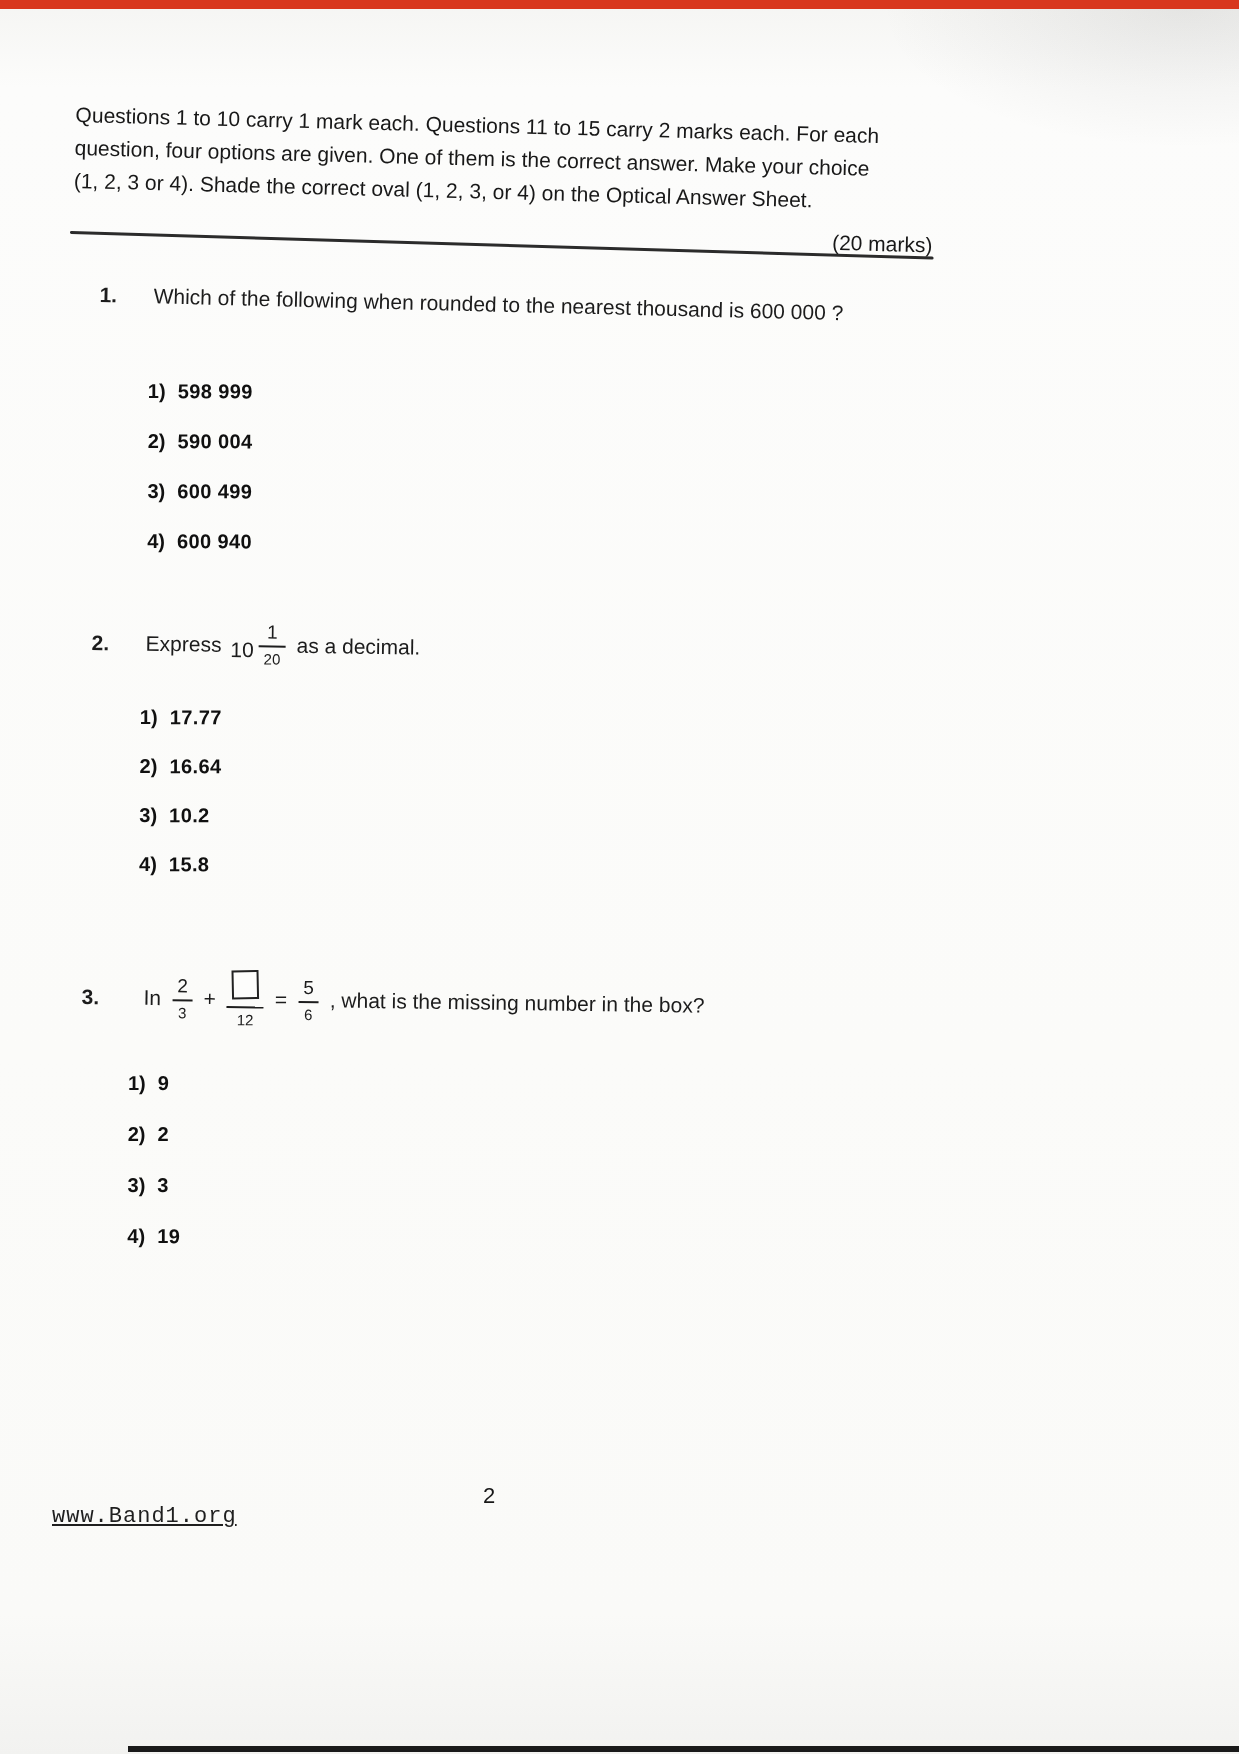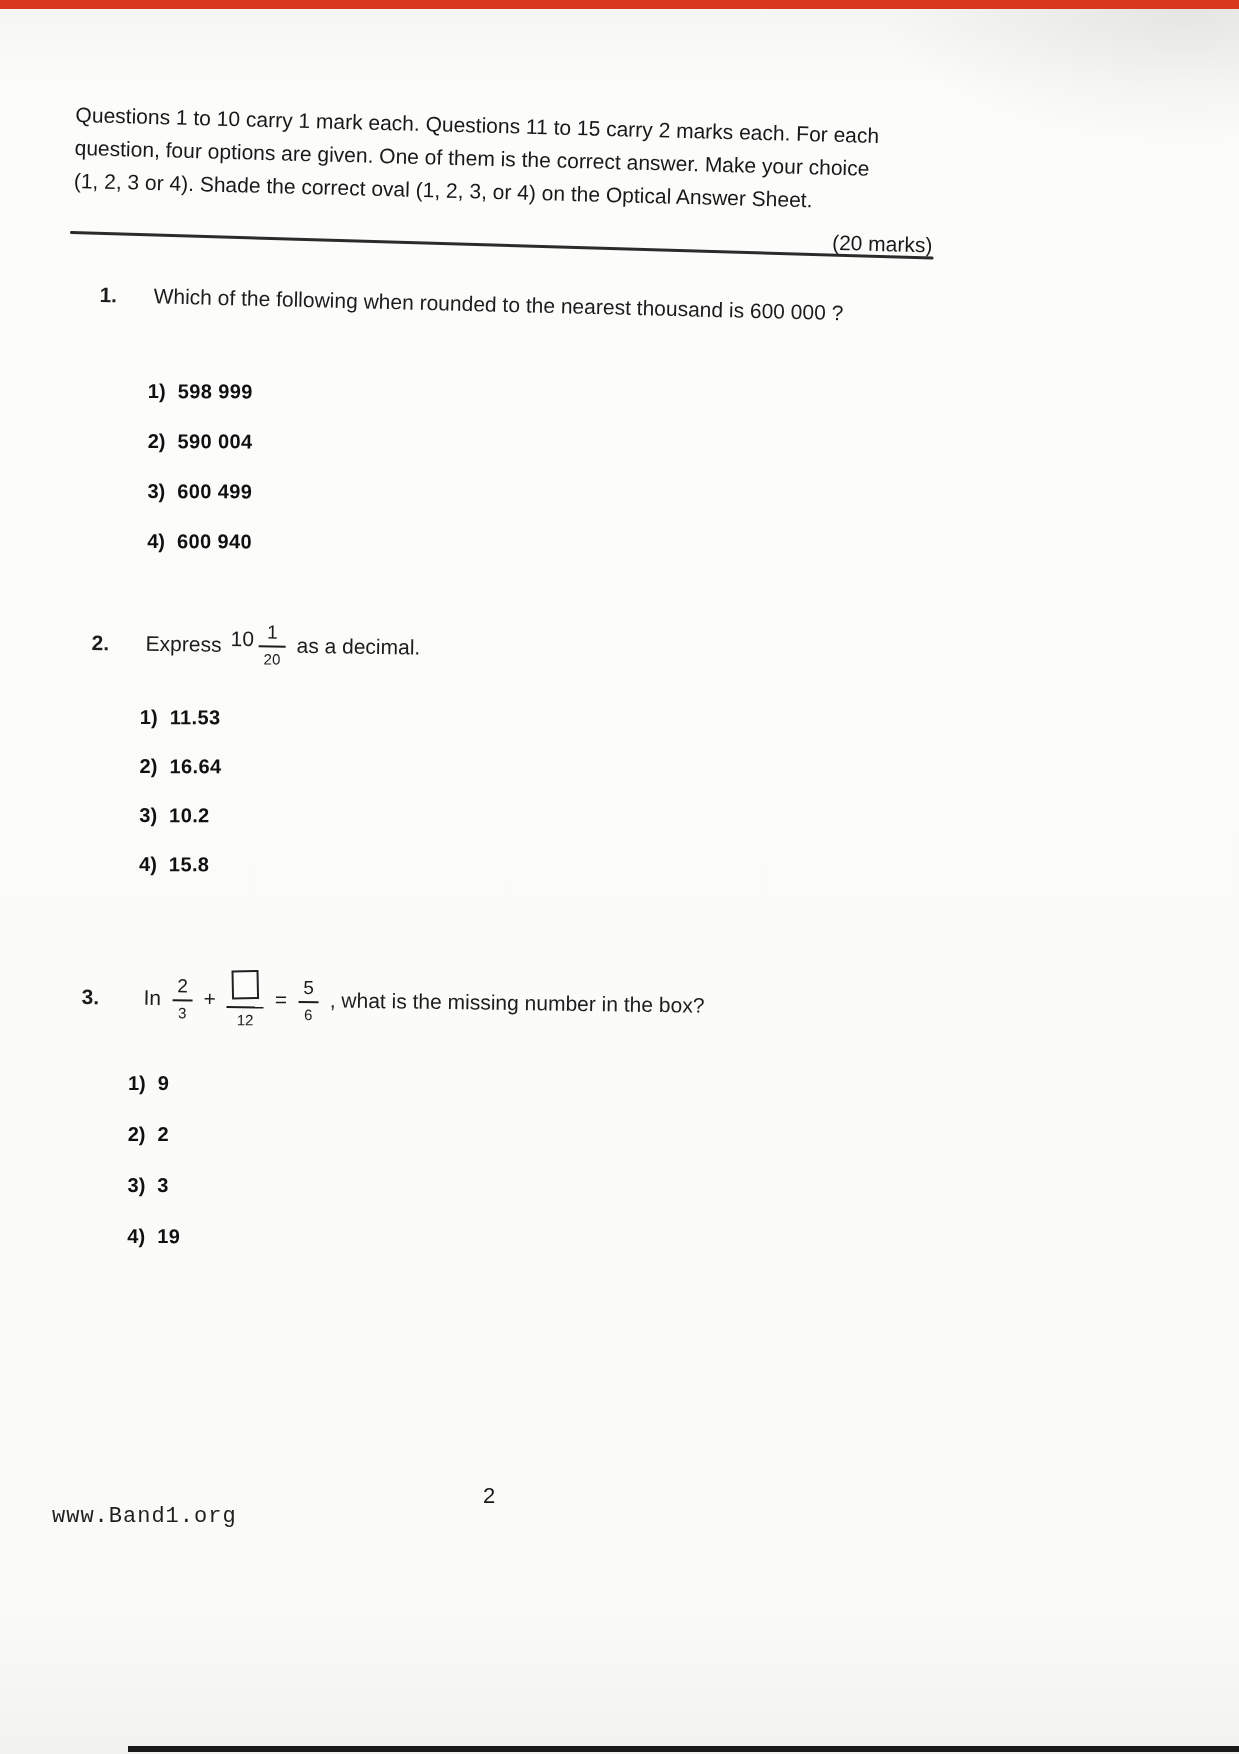--- a/index.html
+++ b/index.html
@@ -43,40 +43,40 @@
   .q3 .q-head { transform:rotate(0.8deg); gap:36px; }
   .q-num { font-weight:bold; min-width:26px; }
   .mathrow { display:inline-flex; align-items:center; gap:9px; }
   .frac {
     display:inline-flex; flex-direction:column; align-items:center;
     vertical-align:middle; line-height:1; margin:0 2px;
   }
   .frac > span { align-self:stretch; text-align:center; }
   .frac .num { padding:0 5px 4px; font-size:19px; }
   .frac .den { border-top:2px solid #1d1d1d; padding:4px 5px 0; font-size:15px; }
-  .mixed { display:inline-flex; align-items:flex-start; gap:3px; }
+  .mixed { display:inline-flex; align-items:flex-end; gap:3px; }
   .box {
     display:inline-block; width:27px; height:29px;
     border:2px solid #222; background:#fdfdfc;
     transform:rotate(-2deg);
   }
   .options { list-style:none; margin-left:48px; }
   .q1 .options { margin-top:55px; transform:rotate(0.25deg); transform-origin:left top; }
   .q2 .options { margin-top:29px; transform:rotate(0.3deg);  transform-origin:left top; }
   .q3 .options { margin-top:33px; margin-left:46px; transform:rotate(0.2deg); transform-origin:left top; }
   .option { display:flex; align-items:center; gap:12px; font-size:20px; color:#101010; font-weight:600; }
   .q1 .option { height:50px; }
   .q2 .option { height:49px; }
   .q3 .option { height:51px; }
   .opt-value { letter-spacing:0.4px; }
   .page-number { position:absolute; top:1483px; left:0; width:978px; text-align:center; font-size:22px; color:#171717; }
   .footer-url {
     position:absolute; left:52px; top:1504px;
     font-family:"Liberation Mono","DejaVu Sans Mono",monospace;
-    font-size:22px; letter-spacing:1px; color:#1f1f1f;
+    font-size:22px; letter-spacing:1px; color:#1f1f1f;text-decoration:underline;
   }
 </style>
 </head>
 <body>
 
 <div class="page">
 
   <div class="top-strip" style="background: rgb(216, 55, 30);"></div>
   <div class="shade-tr"></div>
 
@@ -125,21 +125,21 @@
             <span class="num">1</span>
             <span class="den">20</span>
           </span>
         </span>
         <span>as a decimal.</span>
       </span>
     </div>
     <ul class="options">
       <li class="option">
         <span class="opt-label">1)</span>
-        <span class="opt-value">11.53</span>
+        <span class="opt-value">17.77</span>
       </li>
       <li class="option">
         <span class="opt-label">2)</span>
         <span class="opt-value">16.64</span>
       </li>
       <li class="option">
         <span class="opt-label">3)</span>
         <span class="opt-value">10.2</span>
       </li>
       <li class="option">

